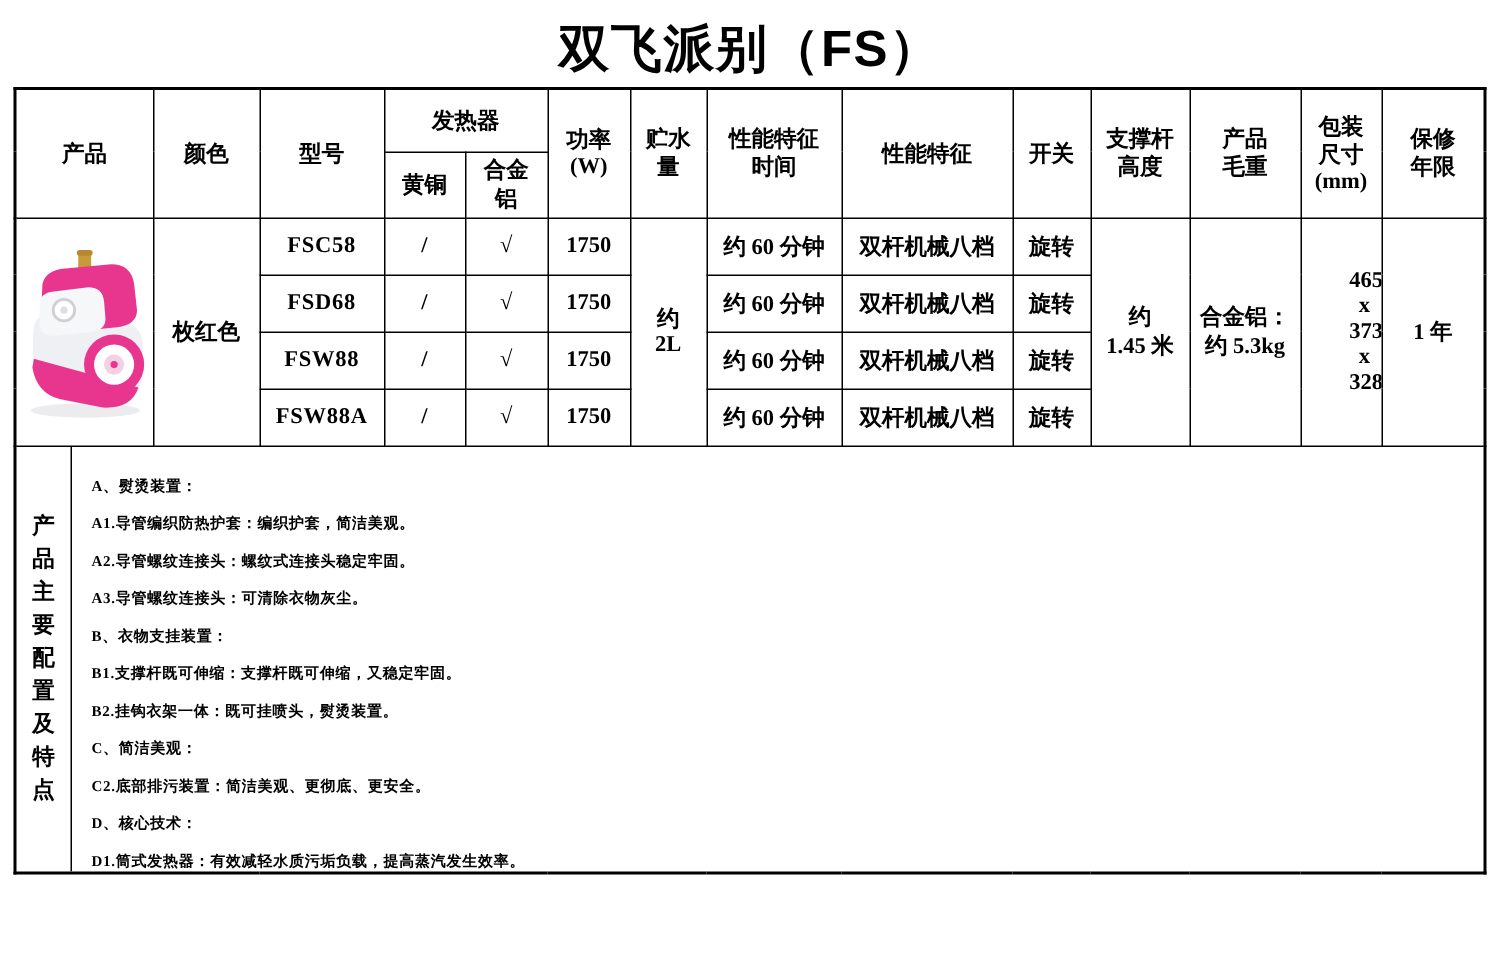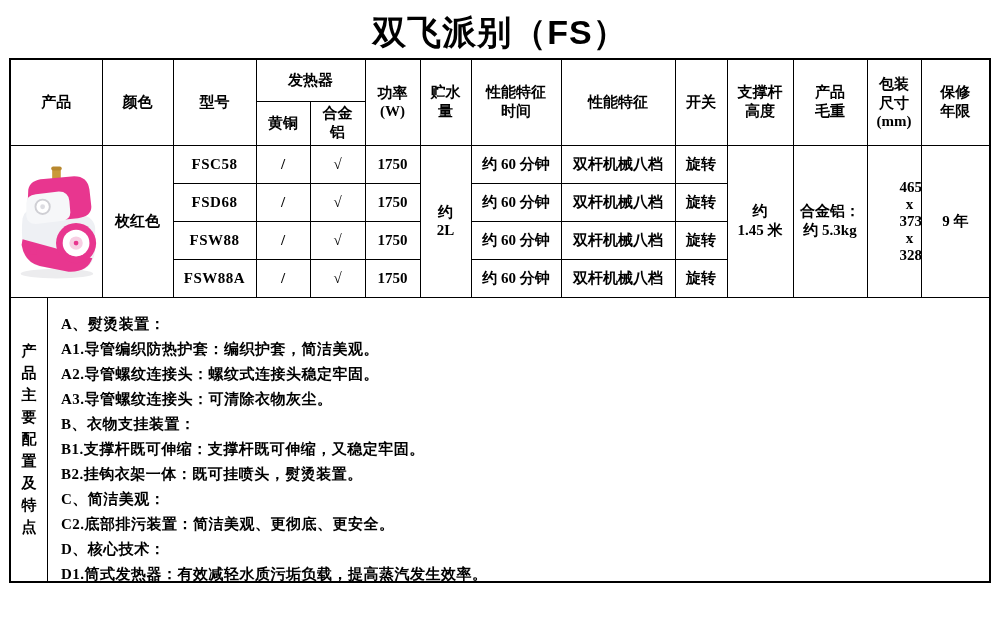--- a/index.html
+++ b/index.html
@@ -32,21 +32,21 @@
   td.feature-cell { padding: 0; height: 283px; vertical-align: top; }
   .feature-wrap { display: flex; height: 283px; align-items: stretch; }
   .vlabel {
     width: 37px; border-right: 1px solid #000; flex: 0 0 37px;
     display: flex; align-items: center; justify-content: center;
     white-space: pre-line; line-height: 22px; font-size: 15px;
   }
   .features {
     flex: 1; text-align: left; padding: 14px 8px 8px 13px;
   }
-  .features p { margin: 0; line-height: 25px; font-size: 15px; letter-spacing: 0.5px; }
+  .features p { margin: 0; line-height: 25px; font-size: 10px; letter-spacing: 0.5px; }
   .steamer-svg { display: block; margin: 4px auto 0 auto; }
 </style>
 </head>
 <body>
 
 <div class="page">
 
   <div class="page-title">双飞派别（FS）</div>
 
   <table class="spec">
@@ -128,21 +128,21 @@
         <td>旋转</td>
         <td rowspan="4" class="pre">约
 1.45 米</td>
         <td rowspan="4" class="pre">合金铝：
 约 5.3kg</td>
         <td rowspan="4" class="pre pkg">465
 x
 373
 x
 328</td>
-        <td rowspan="4">9 年</td>
+        <td rowspan="4">1 年</td>
       </tr>
       <tr>
         <td class="model">FSD68</td>
         <td>/</td>
         <td>√</td>
         <td>1750</td>
         <td>约 60 分钟</td>
         <td>双杆机械八档</td>
         <td>旋转</td>
       </tr>

